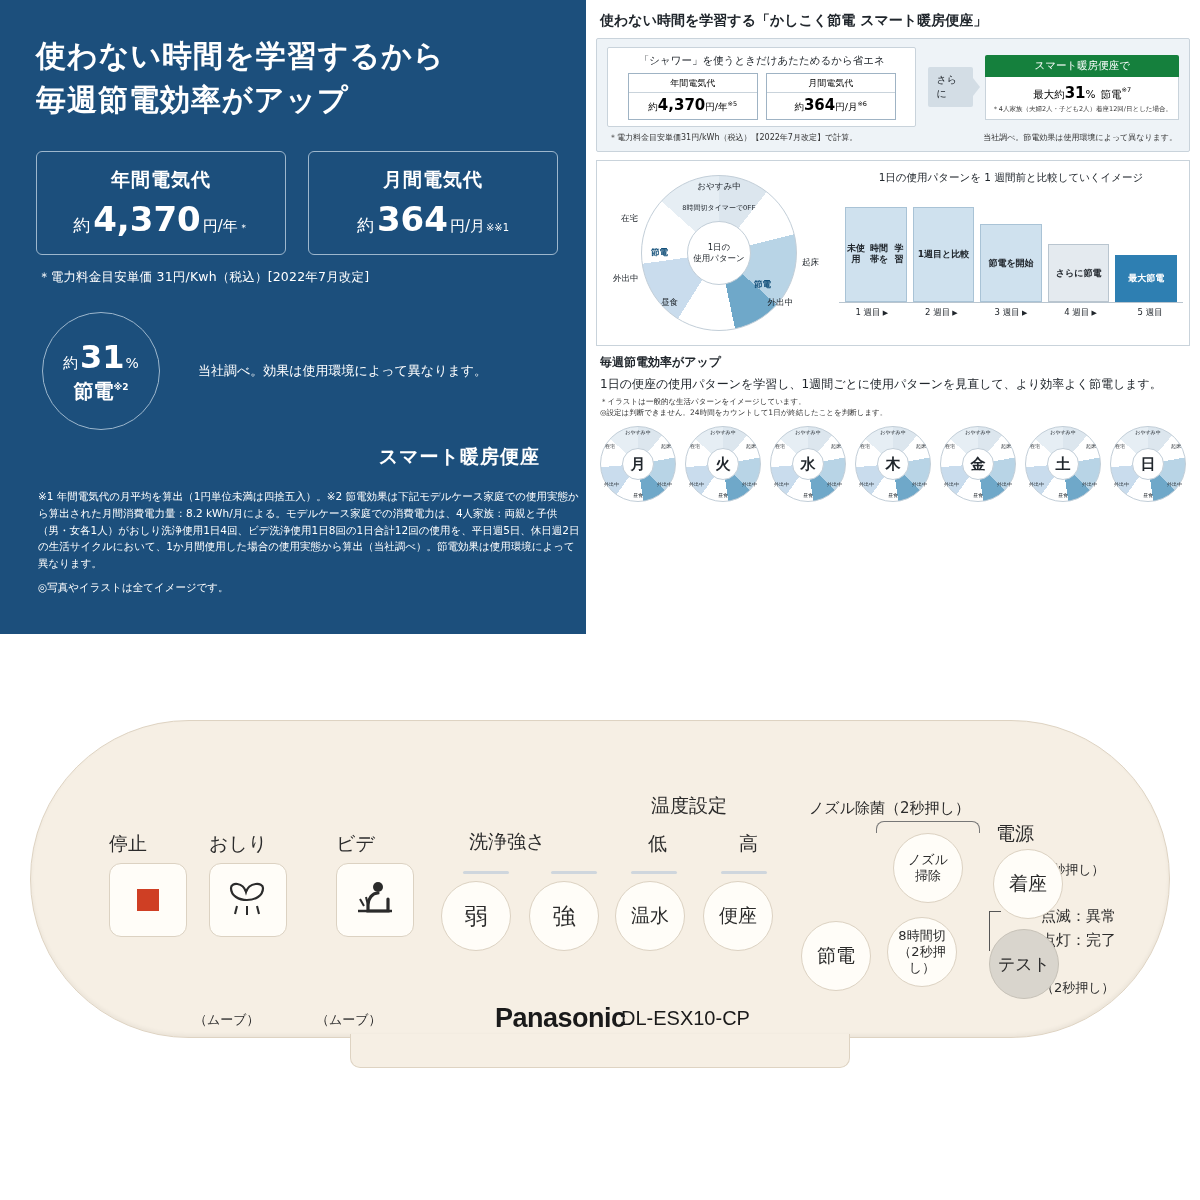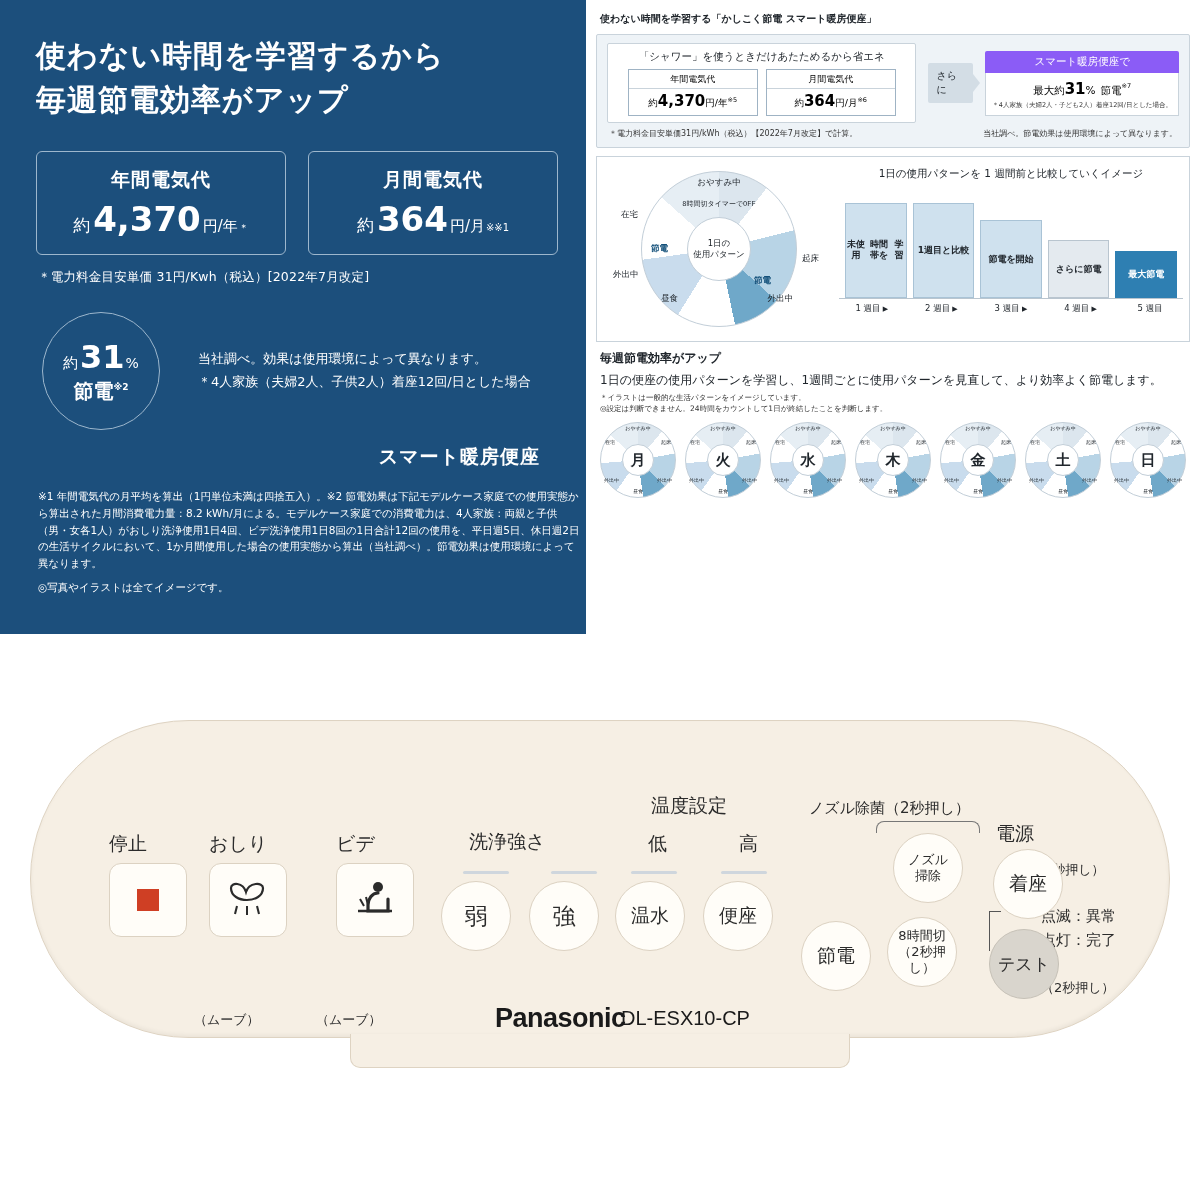--- a/index.html
+++ b/index.html
@@ -65,21 +65,21 @@
     font-size: 10.5px; line-height: 1.6; margin: 18px 0 0 10px;
     width: 546px; letter-spacing: 0px;
   }
   .fineprint p { margin: 0 0 7px 0; }
 
   
   .right-panel {
     position: absolute; left: 586px; top: 0; width: 614px; height: 634px;
     background: #ffffff; padding: 8px 10px 0 10px;
   }
-  .rp-title { font-size: 10px; font-weight: bold; color: #20262c; margin: 4px 0 8px 4px; }
+  .rp-title { font-size: 14px; font-weight: bold; color: #20262c; margin: 4px 0 8px 4px; }
 
   .rp-box {
     border: 1px solid #c9d3db; background: #eef3f7;
     border-radius: 2px; padding: 8px 10px;
     position: relative;
   }
   .rp-box-row { display:flex; align-items: center; gap: 10px; }
   .rp-subbox {
     background: #ffffff; border: 1px solid #c9d3db; border-radius: 2px;
     padding: 6px 8px; width: 328px;
@@ -96,21 +96,21 @@
     background: #d3dde5; color:#20262c; font-size: 10px;
     padding: 6px 8px; position: relative; border-radius: 2px;
     margin: 0 2px;
   }
   .arrow-chip:after {
     content:""; position:absolute; right:-7px; top:50%; transform: translateY(-50%);
     border-left: 7px solid #d3dde5; border-top: 9px solid transparent; border-bottom: 9px solid transparent;
   }
   .dark-box { width: 206px; }
   .dark-head {
-    background: #8b5cf6; color:#fff; font-size: 10.5px; text-align:center;
+    background: #15803d; color:#fff; font-size: 10.5px; text-align:center;
     padding: 4px 0; border-radius:2px 2px 0 0;
   }
   .dark-body {
     background:#fff; border:1px solid #c9d3db; border-top:none;
     padding: 6px 4px 5px 4px; text-align:center;
   }
   .dark-body .big { font-size: 15px; font-weight:bold; }
   .dark-body .l1 { font-size: 10.5px; }
   .dark-body .l2 { font-size: 6.5px; margin-top: 3px; color:#333; }
 
@@ -284,21 +284,20 @@
           <span class="saving-approx">約</span>
           <span class="saving-num">31</span>
           <span class="saving-pct">%</span>
         </div>
         <div class="saving-word">
           <span>節電</span><span class="sup">※2</span>
         </div>
       </div>
       <div class="saving-text">
         <div>当社調べ。効果は使用環境によって異なります。</div>
-        <div>＊4人家族（夫婦2人、子供2人）着座12回/日とした場合</div>
       </div>
     </div>
 
     <div class="brand-line">スマート暖房便座</div>
 
     <div class="fineprint">
       <p>※1 年間電気代の月平均を算出（1円単位未満は四捨五入）。※2 節電効果は下記モデルケース家庭での使用実態から算出された月間消費電力量：8.2 kWh/月による。モデルケース家庭での消費電力は、4人家族：両親と子供（男・女各1人）がおしり洗浄使用1日4回、ビデ洗浄使用1日8回の1日合計12回の使用を、平日週5日、休日週2日の生活サイクルにおいて、1か月間使用した場合の使用実態から算出（当社調べ）。節電効果は使用環境によって異なります。</p>
       <p>◎写真やイラストは全てイメージです。</p>
     </div>
   </div>

